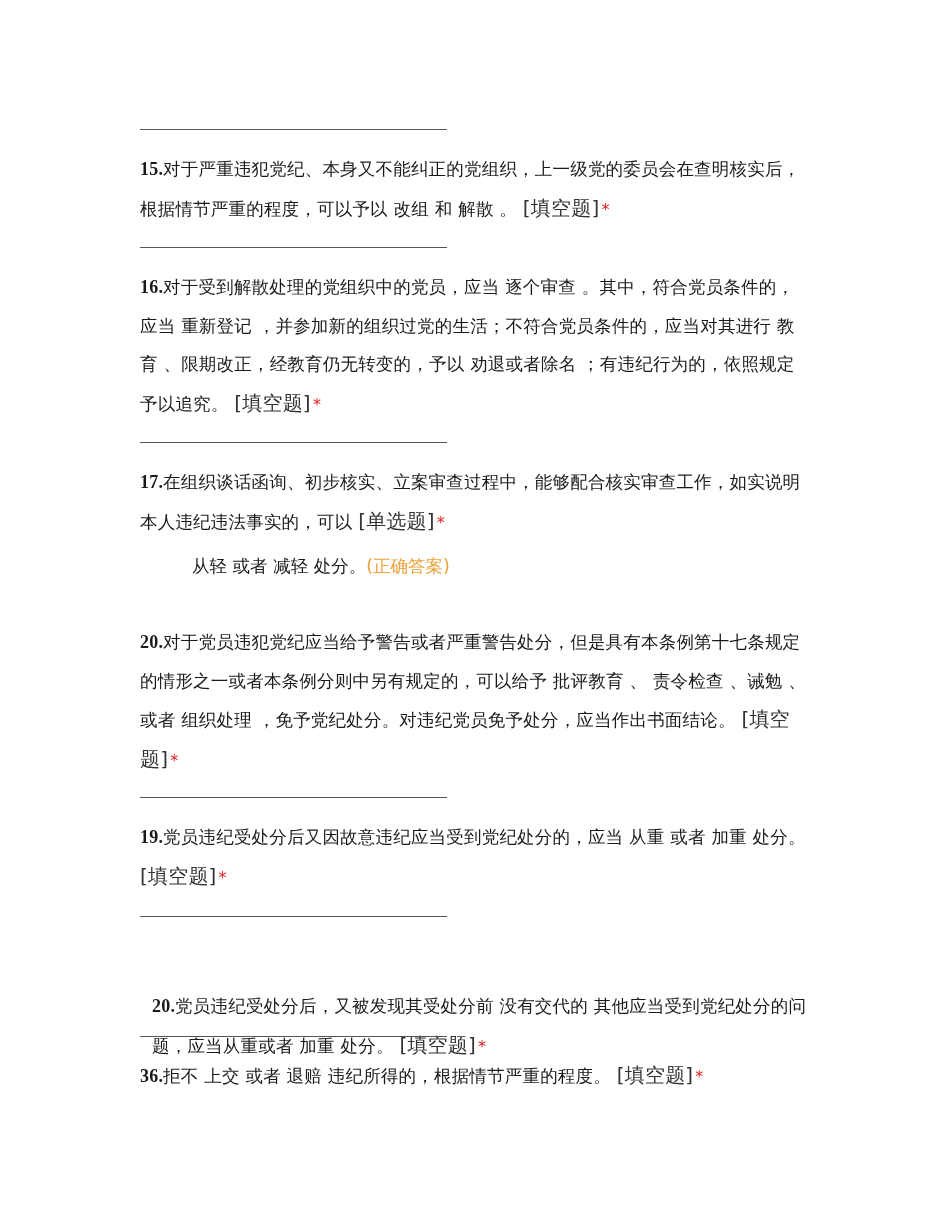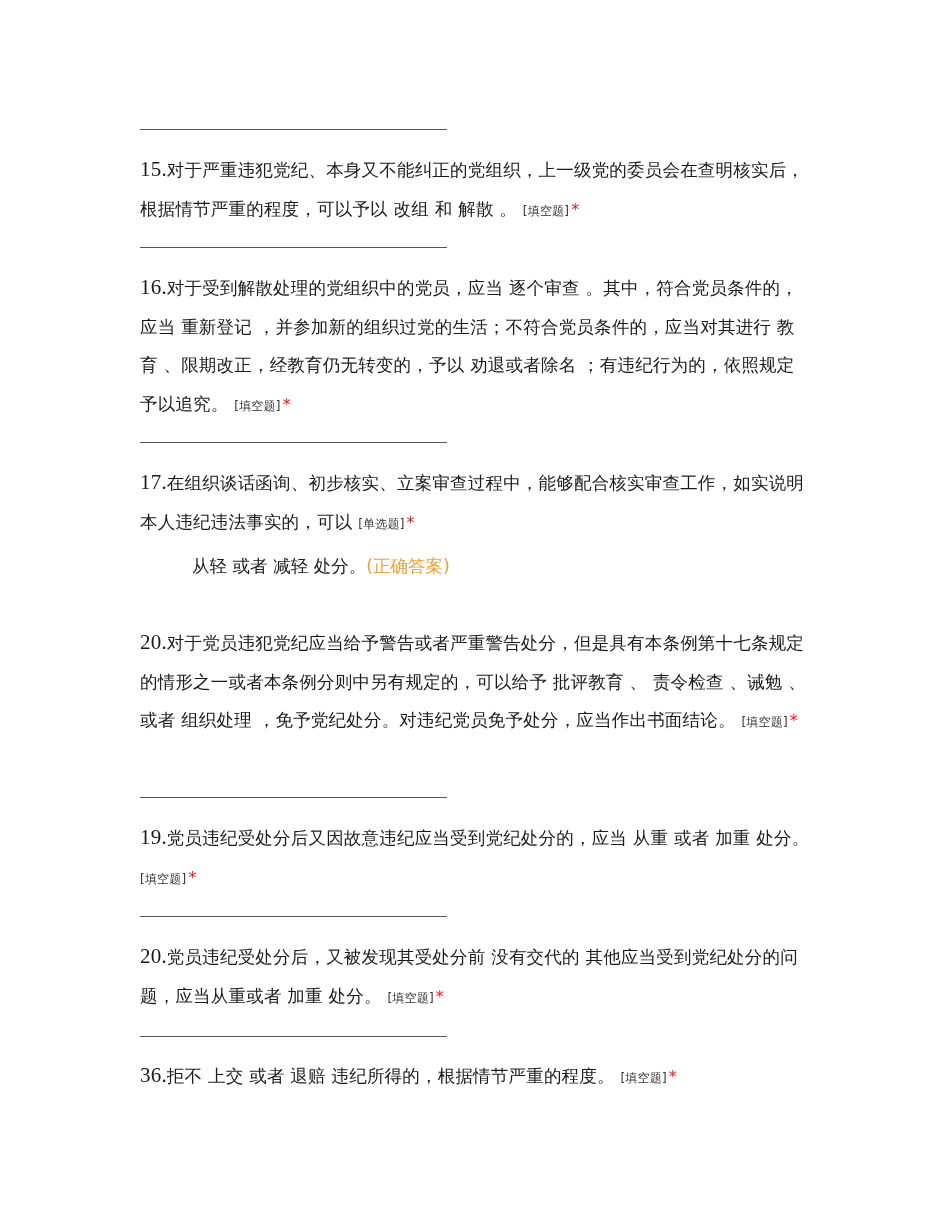--- a/index.html
+++ b/index.html
@@ -25,24 +25,25 @@
     .q {
       position: absolute;
       left: 140px;
       width: 670px;
       font-size: 17.5px;
       line-height: 38.5px;
       letter-spacing: 0.2px;
     }
     .q .num {
       font-family: "Liberation Serif", serif;
-      font-size: 21px;
+      font-size: 18px;
+      font-weight: bold;
     }
     .q .tag {
-      font-size: 12px;
+      font-size: 20px;
       color: #333333;
     }
     .q .req {
       color: #e02020;
       font-size: 16px;
       margin-left: 2px;
     }
     .answer {
       position: absolute;
       left: 148px;
@@ -84,21 +85,21 @@
   <span class="tag">[填空题]</span><span class="req">*</span>
 </div>
 <div class="blank-line" style="top:797px;"></div>
 
 <div class="q" style="top:818px;">
   <span class="num">19.</span><span>党员违纪受处分后又因故意违纪应当受到党纪处分的，应当 从重 或者 加重 处分。</span>
   <span class="tag">[填空题]</span><span class="req">*</span>
 </div>
 <div class="blank-line" style="top:916px;"></div>
 
-<div class="q" style="top:937px;">
+<div class="q" style="top:987px;margin-left:12px;">
   <span class="num">20.</span><span>党员违纪受处分后，又被发现其受处分前 没有交代的 其他应当受到党纪处分的问题，应当从重或者 加重 处分。</span>
   <span class="tag">[填空题]</span><span class="req">*</span>
 </div>
 <div class="blank-line" style="top:1036px;"></div>
 
 <div class="q" style="top:1056px;">
   <span class="num">36.</span><span>拒不 上交 或者 退赔 违纪所得的，根据情节严重的程度。</span>
   <span class="tag">[填空题]</span><span class="req">*</span>
 </div>
 

